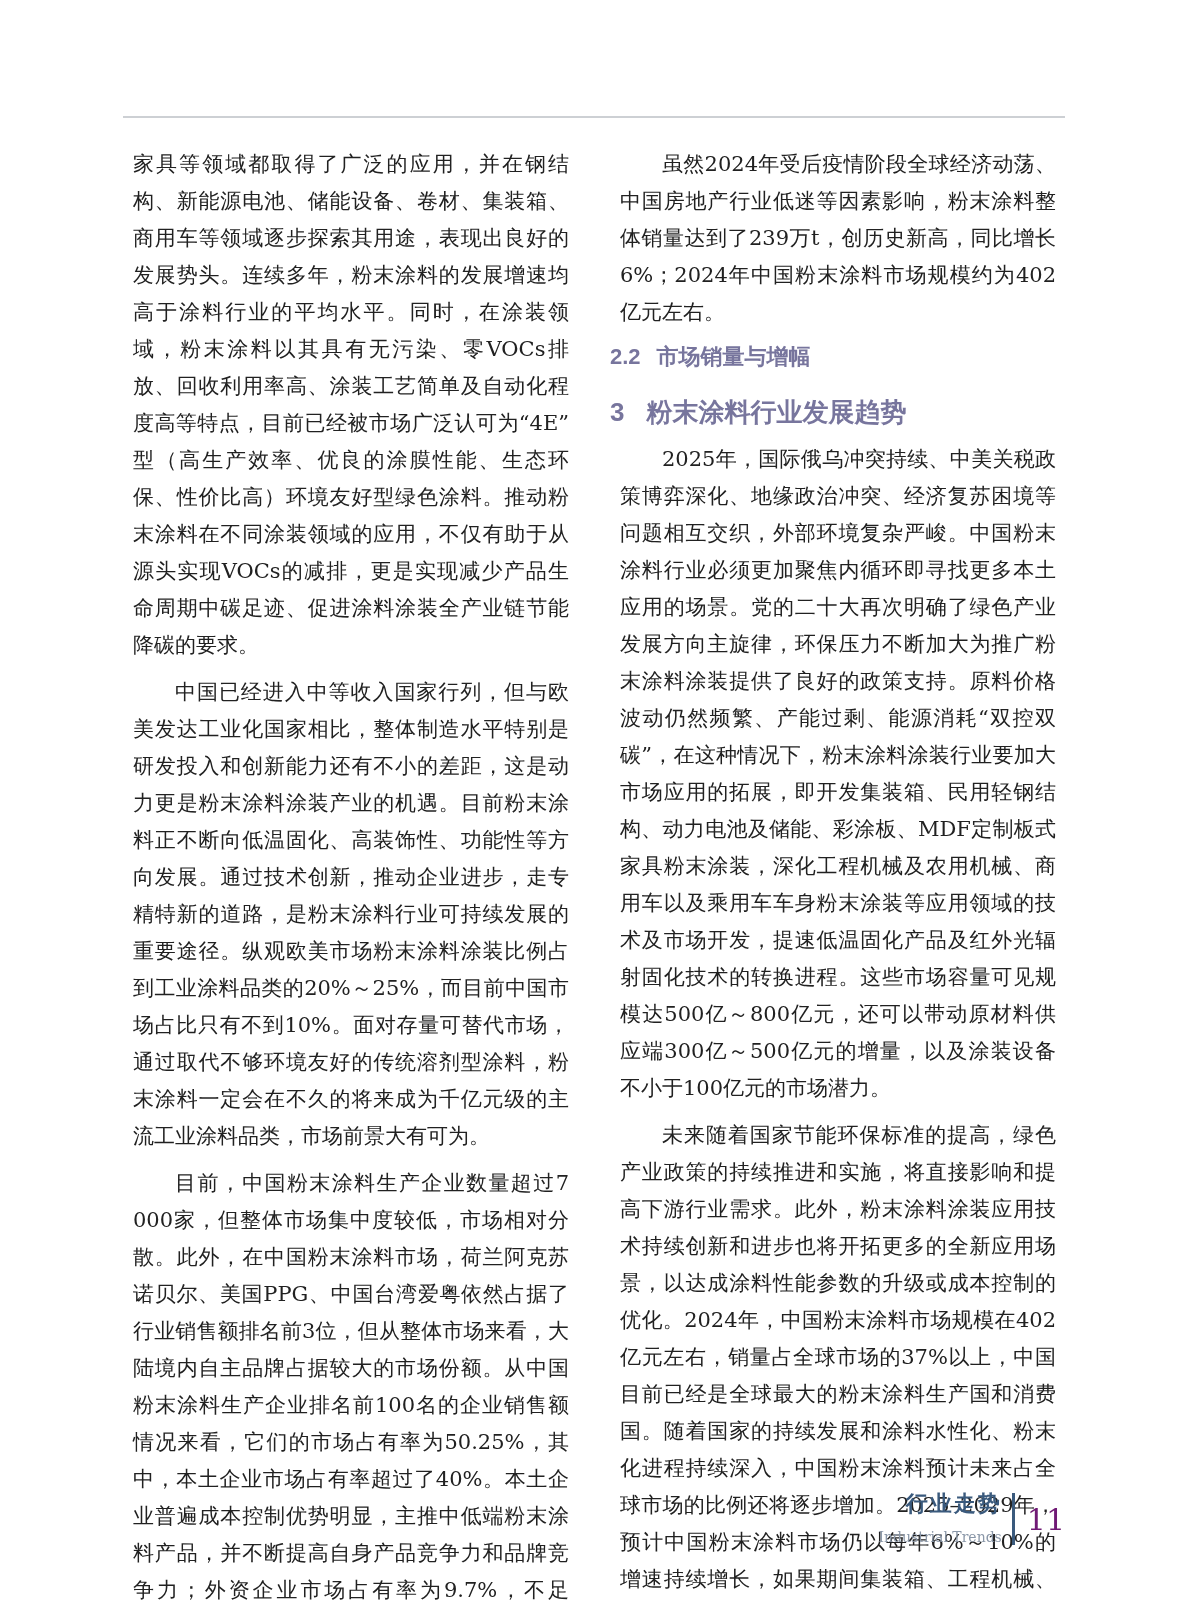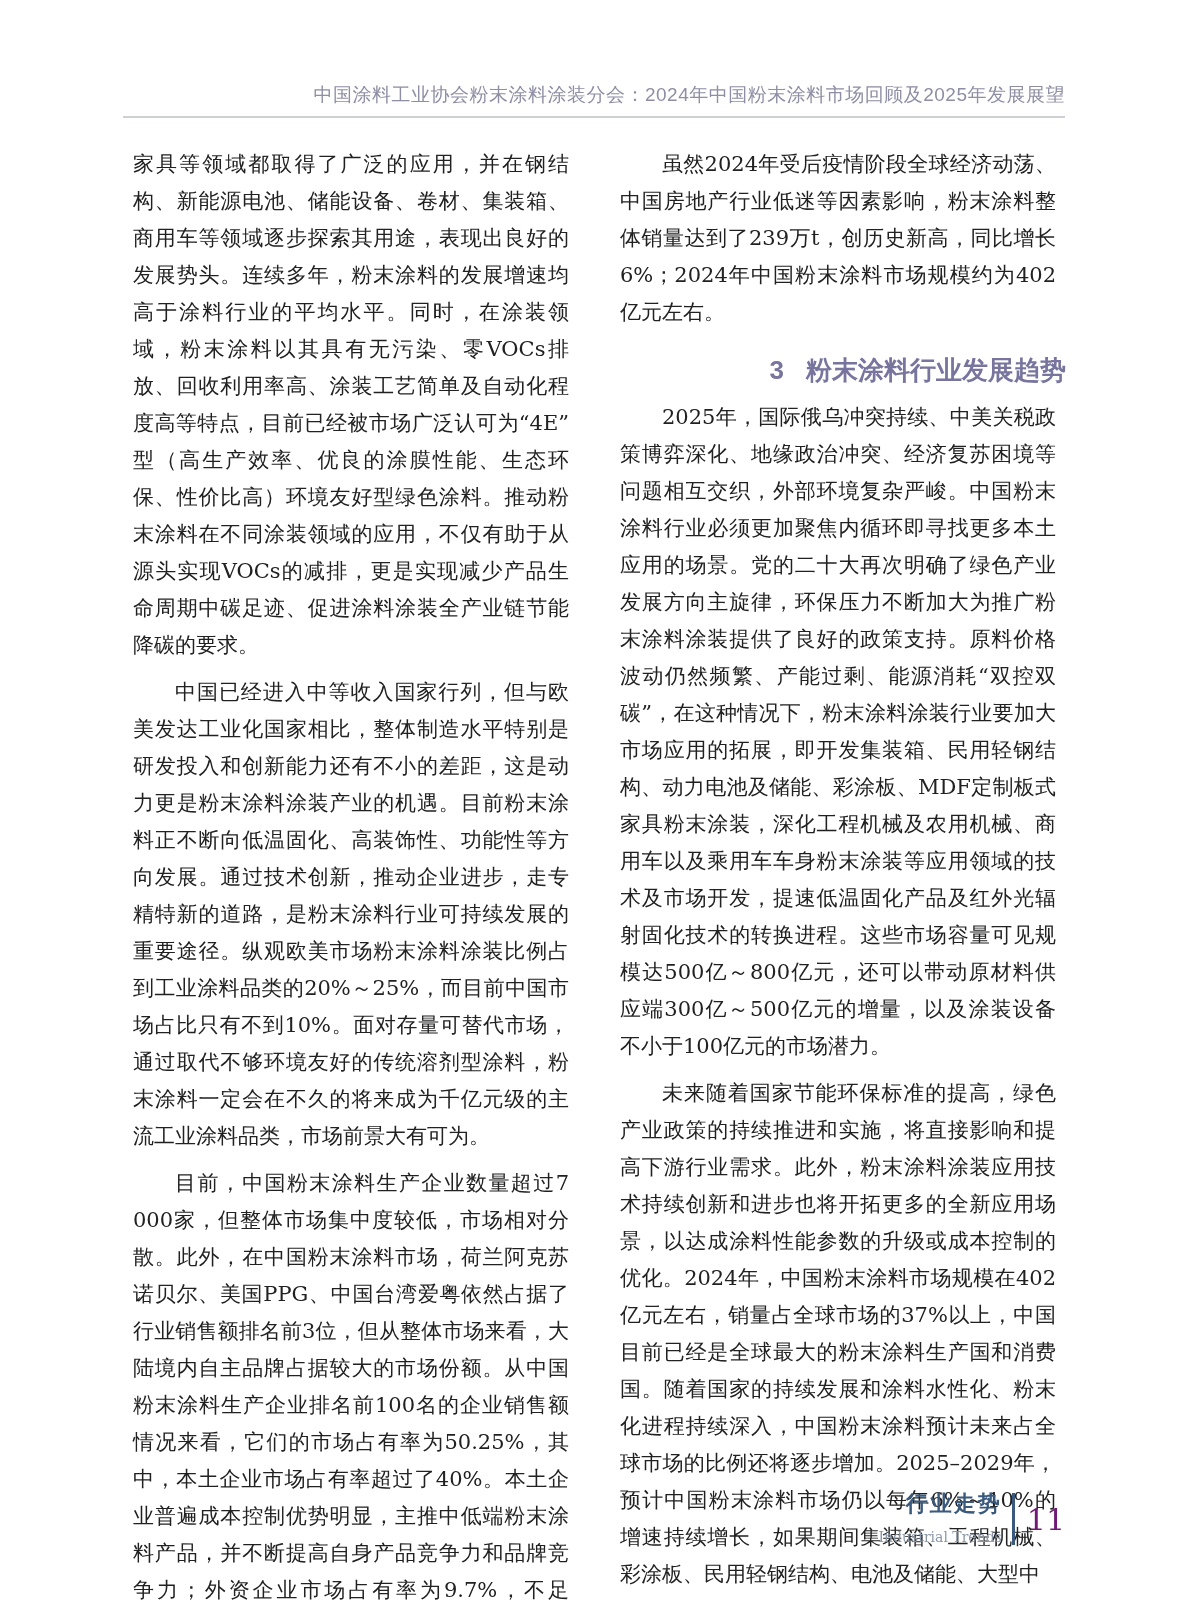--- a/index.html
+++ b/index.html
@@ -49,21 +49,21 @@
   .col p { margin: 10px; }
   .col p.indent { text-indent: 2em; }
 
   .sec-h2 {
     margin: 22px 0 12px 0;
     font-family: "Liberation Sans", sans-serif;
     font-weight: bold;
     font-size: 26px;
     line-height: 34px;
     color: #77759d;
-    text-align: right;
+    text-align: left;
   }
   .sec-h2 .h-num { margin-right: 22px; }
   .sec-h3 {
     margin: 6px 0 4px 0;
     font-family: "Liberation Sans", sans-serif;
     font-weight: bold;
     font-size: 22px;
     line-height: 32px;
     color: #77759d;
     text-align: left;
@@ -104,32 +104,34 @@
     font-family: "DejaVu Serif", serif;
     font-size: 30px;
     color: #701a75;
   }
 </style>
 </head>
 <body>
 
 <div class="page">
 
-  <div class="running-head">中国涂料工业协会粉末涂料涂装分会：2024年中国粉末涂料市场回顾及2025年发展展望</div>
   <div class="head-rule"></div>
 
   <div class="col col-left">
     <p>家具等领域都取得了广泛的应用，并在钢结构、新能源电池、储能设备、卷材、集装箱、商用车等领域逐步探索其用途，表现出良好的发展势头。连续多年，粉末涂料的发展增速均高于涂料行业的平均水平。同时，在涂装领域，粉末涂料以其具有无污染、零VOCs排放、回收利用率高、涂装工艺简单及自动化程度高等特点，目前已经被市场广泛认可为“4E”型（高生产效率、优良的涂膜性能、生态环保、性价比高）环境友好型绿色涂料。推动粉末涂料在不同涂装领域的应用，不仅有助于从源头实现VOCs的减排，更是实现减少产品生命周期中碳足迹、促进涂料涂装全产业链节能降碳的要求。</p>
     <p class="indent">中国已经进入中等收入国家行列，但与欧美发达工业化国家相比，整体制造水平特别是研发投入和创新能力还有不小的差距，这是动力更是粉末涂料涂装产业的机遇。目前粉末涂料正不断向低温固化、高装饰性、功能性等方向发展。通过技术创新，推动企业进步，走专精特新的道路，是粉末涂料行业可持续发展的重要途径。纵观欧美市场粉末涂料涂装比例占到工业涂料品类的20%～25%，而目前中国市场占比只有不到10%。面对存量可替代市场，通过取代不够环境友好的传统溶剂型涂料，粉末涂料一定会在不久的将来成为千亿元级的主流工业涂料品类，市场前景大有可为。</p>
     <p class="indent">目前，中国粉末涂料生产企业数量超过7 000家，但整体市场集中度较低，市场相对分散。此外，在中国粉末涂料市场，荷兰阿克苏诺贝尔、美国PPG、中国台湾爱粤依然占据了行业销售额排名前3位，但从整体市场来看，大陆境内自主品牌占据较大的市场份额。从中国粉末涂料生产企业排名前100名的企业销售额情况来看，它们的市场占有率为50.25%，其中，本土企业市场占有率超过了40%。本土企业普遍成本控制优势明显，主推中低端粉末涂料产品，并不断提高自身产品竞争力和品牌竞争力；外资企业市场占有率为9.7%，不足10%。外资企业凭借技术和品牌资源优势，主要覆盖中高端粉末涂料应用领域，从市场发展趋势上可以观察到，本土企业与外资品牌技术上的差异越来越小，产品品质性价比越来越高，一些新兴应用领域如MDF板式定制家具、彩涂板、钢结构、集装箱等粉末涂装领域，本土品牌已经占据了领先地位。</p>
 
   </div>
 
   <div class="col col-right">
     <p class="indent">虽然2024年受后疫情阶段全球经济动荡、中国房地产行业低迷等因素影响，粉末涂料整体销量达到了239万t，创历史新高，同比增长6%；2024年中国粉末涂料市场规模约为402亿元左右。</p>
+    <div class="sec-h3">
+      <span class="h-num">2.2</span><span>市场销量与增幅</span>
+    </div>
     <div class="sec-h2">
       <span class="h-num">3</span><span>粉末涂料行业发展趋势</span>
     </div>
     <p class="indent">2025年，国际俄乌冲突持续、中美关税政策博弈深化、地缘政治冲突、经济复苏困境等问题相互交织，外部环境复杂严峻。中国粉末涂料行业必须更加聚焦内循环即寻找更多本土应用的场景。党的二十大再次明确了绿色产业发展方向主旋律，环保压力不断加大为推广粉末涂料涂装提供了良好的政策支持。原料价格波动仍然频繁、产能过剩、能源消耗“双控双碳”，在这种情况下，粉末涂料涂装行业要加大市场应用的拓展，即开发集装箱、民用轻钢结构、动力电池及储能、彩涂板、MDF定制板式家具粉末涂装，深化工程机械及农用机械、商用车以及乘用车车身粉末涂装等应用领域的技术及市场开发，提速低温固化产品及红外光辐射固化技术的转换进程。这些市场容量可见规模达500亿～800亿元，还可以带动原材料供应端300亿～500亿元的增量，以及涂装设备不小于100亿元的市场潜力。</p>
     <p class="indent">未来随着国家节能环保标准的提高，绿色产业政策的持续推进和实施，将直接影响和提高下游行业需求。此外，粉末涂料涂装应用技术持续创新和进步也将开拓更多的全新应用场景，以达成涂料性能参数的升级或成本控制的优化。2024年，中国粉末涂料市场规模在402亿元左右，销量占全球市场的37%以上，中国目前已经是全球最大的粉末涂料生产国和消费国。随着国家的持续发展和涂料水性化、粉末化进程持续深入，中国粉末涂料预计未来占全球市场的比例还将逐步增加。2025–2029年，预计中国粉末涂料市场仍以每年6%～10%的增速持续增长，如果期间集装箱、工程机械、彩涂板、民用轻钢结构、电池及储能、大型中</p>
   </div>
 
   <div class="page-footer">
     <div class="footer-labels">
       <div class="footer-cn">行业走势</div>

